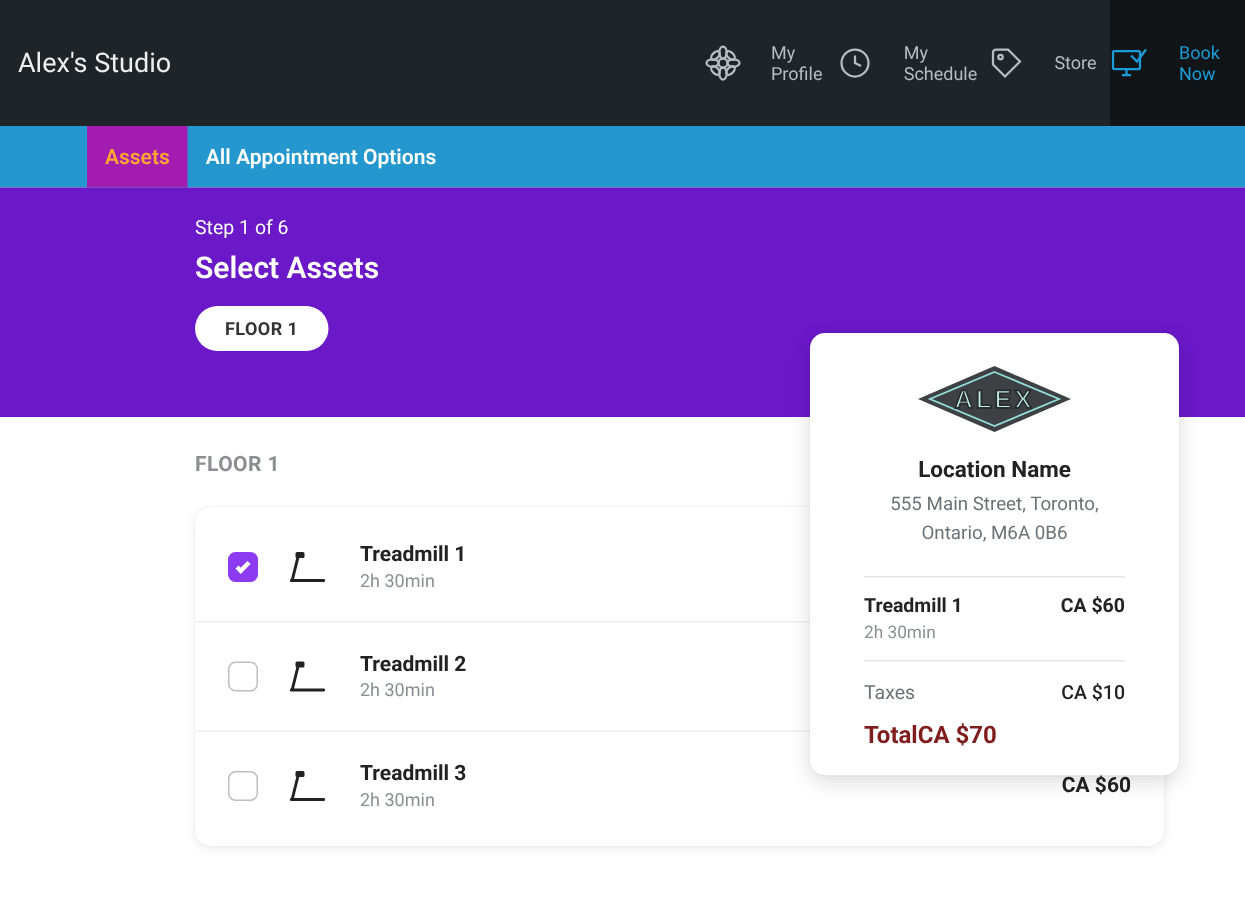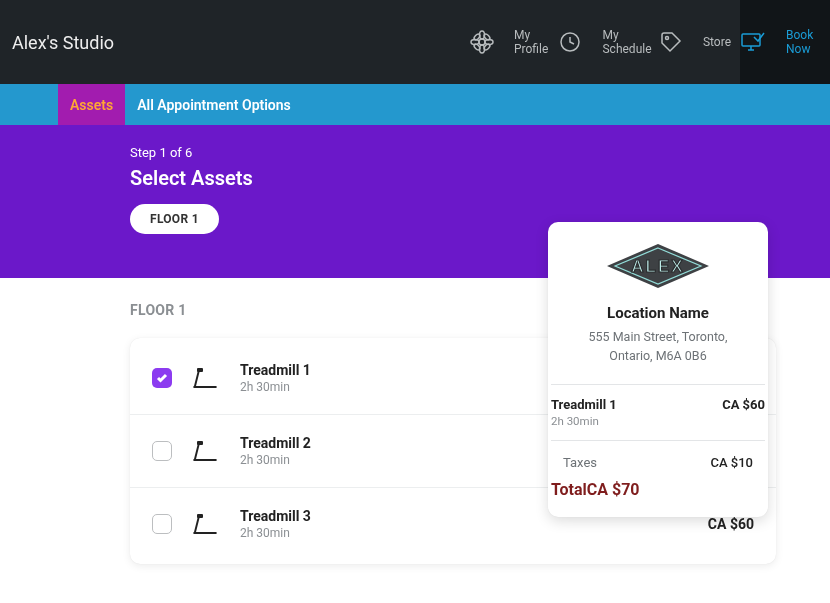--- a/index.html
+++ b/index.html
@@ -134,40 +134,40 @@
     display:flex; align-items:flex-end; justify-content:center;
   }
   .asset-info { flex: 1; }
   .asset-name { font-size: 14px; font-weight: 700; color: #222; }
   .asset-duration { font-size: 12px; color: #8b8f93; margin-top: 2px; }
   .asset-price { font-size: 14px; font-weight: 700; color: #222; }
   
   .summary-card {
     position: absolute;
     top: -56px;
-    right: 62px;
-    width: 220px;
+    right: 44px;
+    width: 246px;
     background: #fff;
     border-radius: 10px;
     box-shadow: 0 4px 14px rgba(0,0,0,0.14), 0 0 1px rgba(0,0,0,0.1);
-    padding: 20px 3px 18px;
+    padding: 20px 36px 18px;
     z-index: 10;
   }
   .logo-diamond {
     display: flex; justify-content: center; margin-bottom: 14px;
   }
   .location-name { text-align: center; font-size: 15px; font-weight: 700; color: #222; margin-bottom: 6px; }
   .location-addr { text-align: center; font-size: 12.5px; color: #6d7276; line-height: 1.5; margin-bottom: 18px; }
   .summary-divider { border-top: 1px solid #e3e5e7; margin: 0 0 12px; }
   .summary-line { display: flex; justify-content: space-between; align-items: flex-start; margin-bottom: 8px; }
   .summary-line .sl-left { font-size: 13px; }
   .summary-line .sl-name { font-weight: 700; color: #222; }
   .summary-line .sl-sub { font-size: 11.5px; color: #8b8f93; margin-top: 2px; }
   .summary-line .sl-price { font-size: 13px; font-weight: 700; color: #222; }
-  .taxes-row { display: flex; justify-content: space-between; font-size: 13px; color: #6d7276; margin: 14px 12px 10px; }
+  .taxes-row { display: flex; justify-content: space-between; font-size: 13px; color: #6d7276; margin: 14px 0 10px; }
   .taxes-row .tx-price { color: #222; font-weight: 500; }
   .total-row { display: flex; justify-content: flex-start; font-size: 16px; font-weight: 700; color: #7f1d1d; }
 </style>
 </head>
 <body>
 
 <div class="topbar">
   <div class="brand">Alex's Studio</div>
   <div class="topnav">
     <div class="topnav-item">

